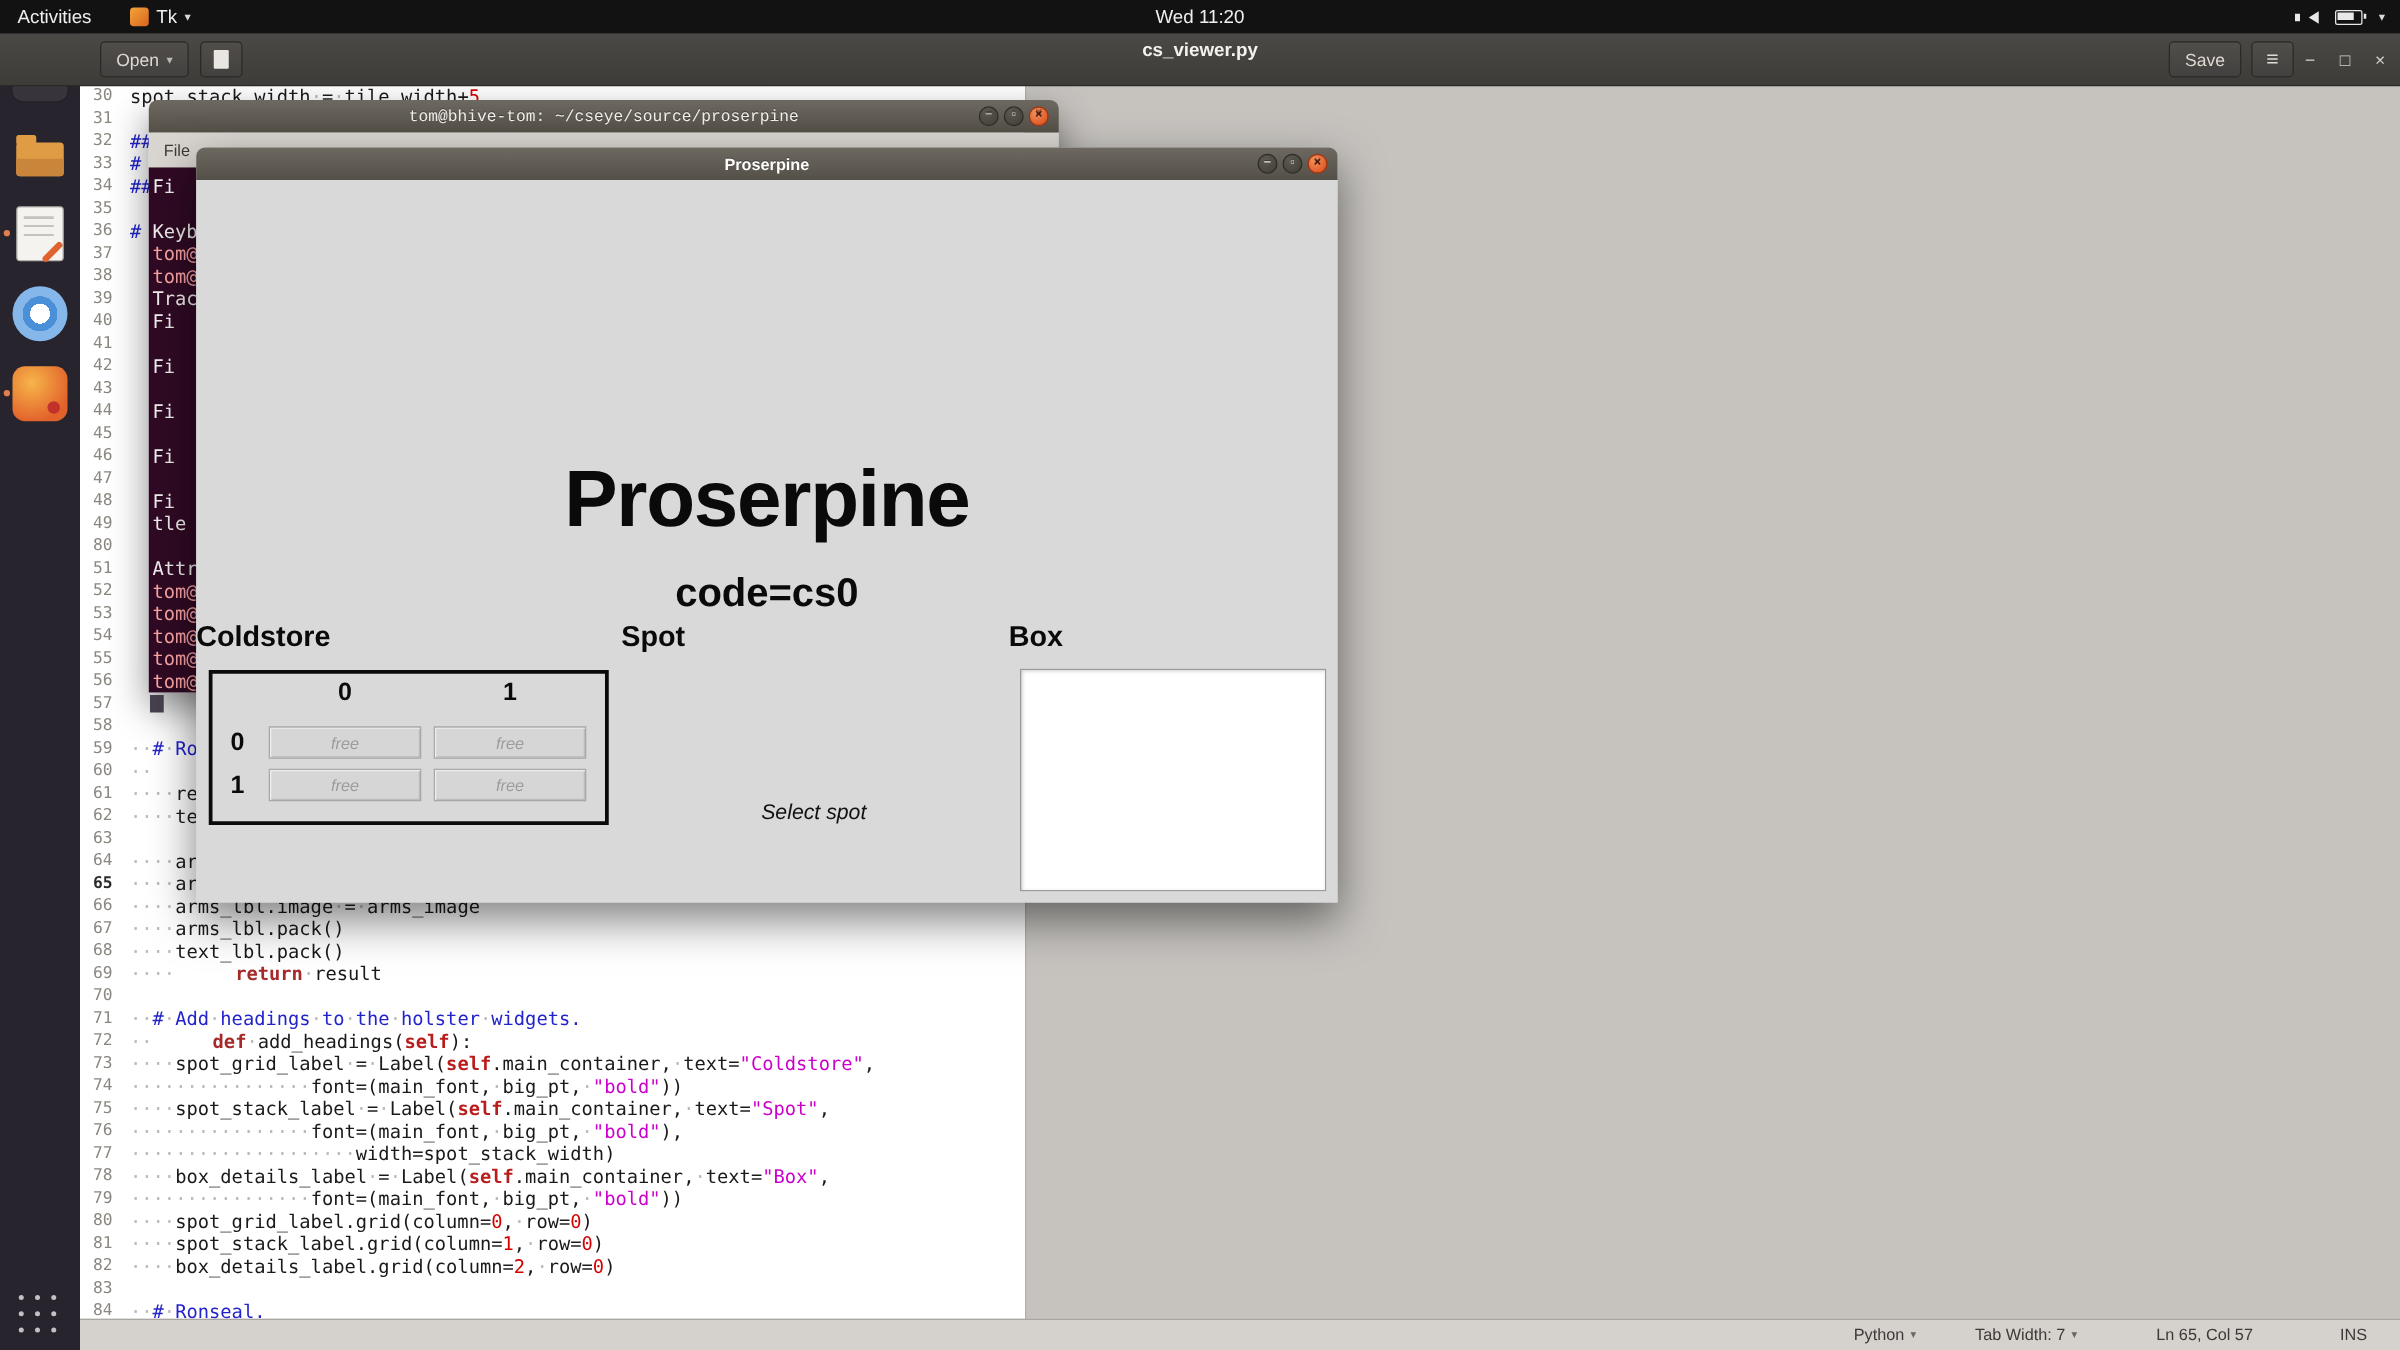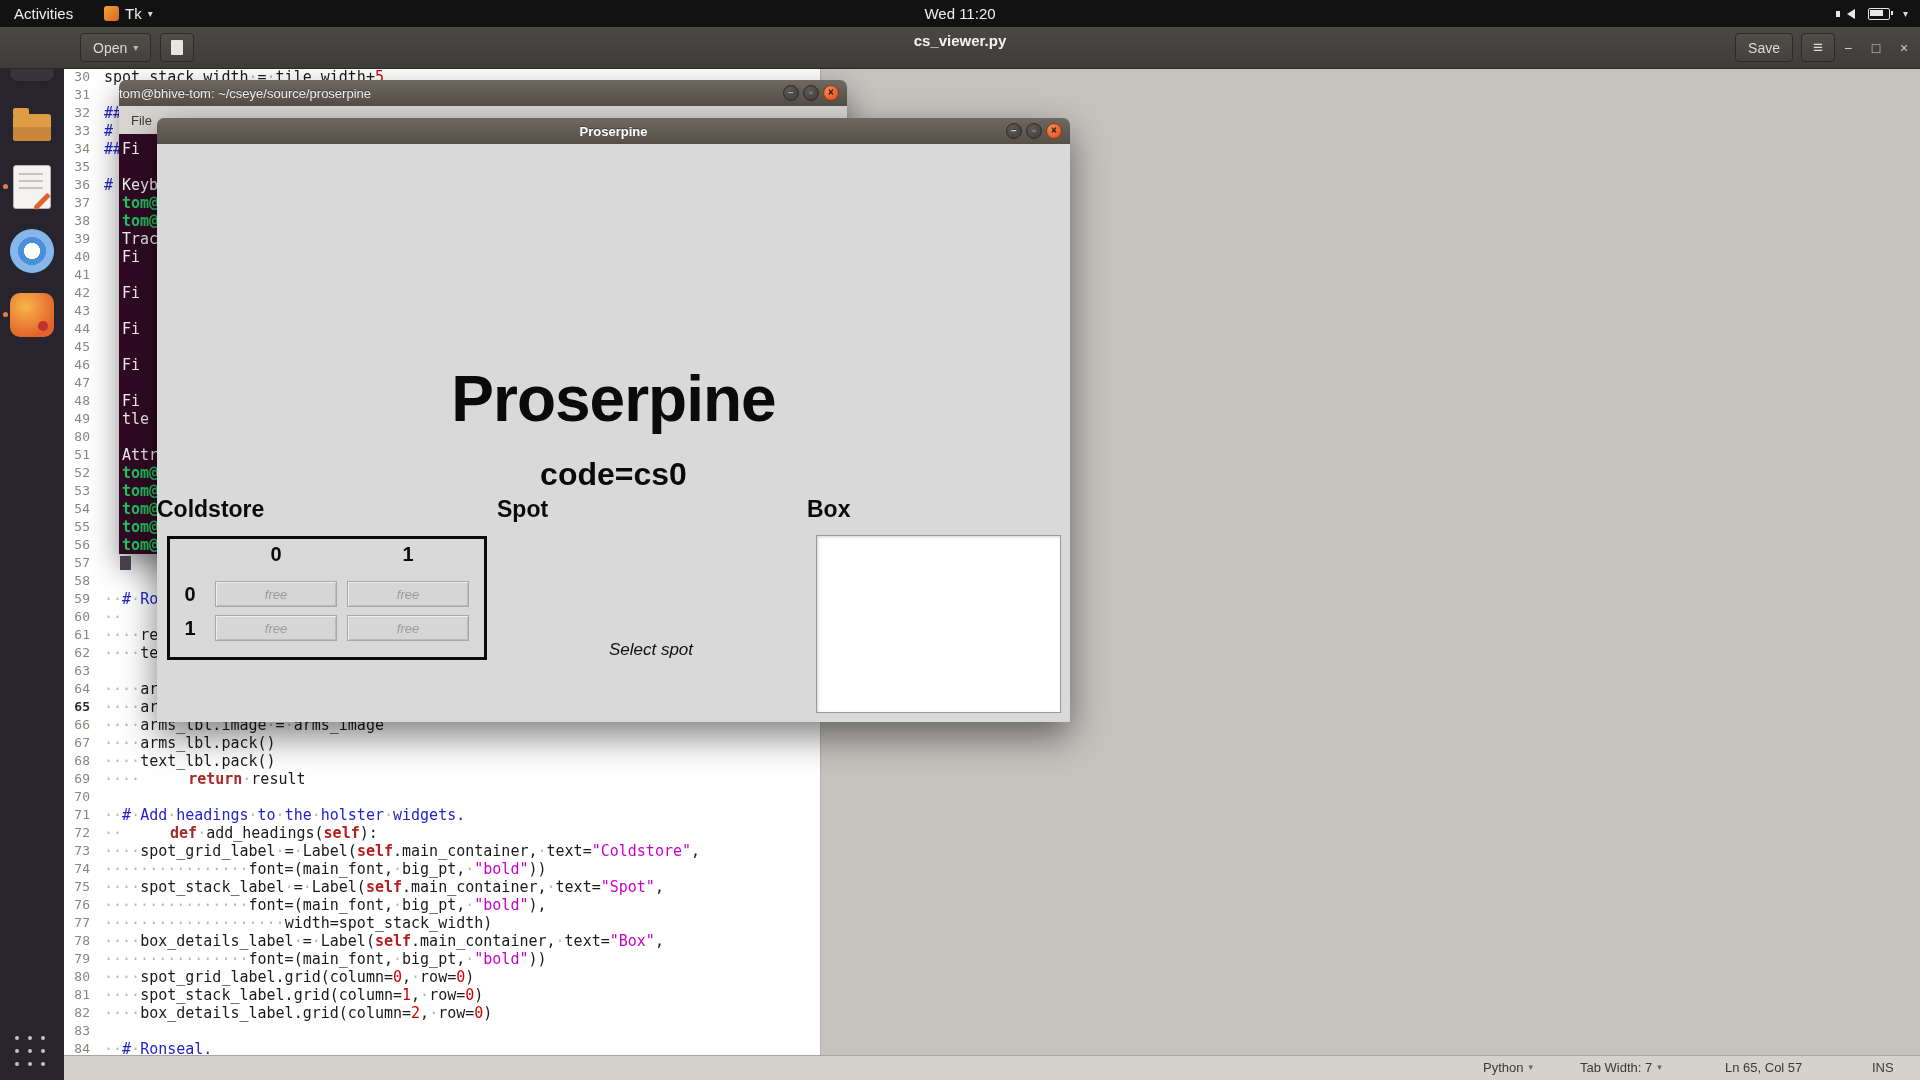--- a/index.html
+++ b/index.html
@@ -81,34 +81,34 @@
   
   .statusbar{position:absolute;left:0;bottom:0;width:1920px;height:24px;background:#d5d1cd;
              border-top:1px solid #a9a5a0;color:#3c3a36;font-size:13px;z-index:40;}
   .sb-item{position:absolute;top:0;line-height:23px;display:flex;align-items:center;gap:5px;}
   .sb-drop::after{content:"▾";font-size:9px;color:#6a675f;}
 
   
   .terminal-window{position:absolute;left:119px;top:80px;width:728px;height:474px;z-index:10;
                    border-radius:8px 8px 0 0;box-shadow:0 12px 30px rgba(0,0,0,0.45);}
   .t-titlebar{height:26px;background:linear-gradient(#6d6860,#544f47);border-radius:7px 7px 0 0;position:relative;
-              display:flex;align-items:center;justify-content:flex-start;color:#f1efeb;font-size:13px;
-              text-shadow:0 -1px 0 rgba(0,0,0,0.35);}
+              display:flex;align-items:center;justify-content:center;color:#f1efeb;font-size:13px;
+              text-shadow:0 -1px 0 rgba(0,0,0,0.35);font-family:Liberation Mono, monospace;}
   .t-buttons{position:absolute;right:8px;top:5px;display:flex;gap:4px;}
   .wbtn{width:16px;height:16px;box-sizing:border-box;border-radius:50%;
         background:radial-gradient(circle at 35% 30%,#5e5a52,#403d37);border:1px solid #2e2c28;
         color:#d8d5cf;font-size:10px;line-height:13px;text-align:center;}
   .wbtn.close{background:radial-gradient(circle at 35% 30%,#f2915e,#dd4814);border-color:#9f3410;
               color:#41160a;font-weight:bold;}
   .t-menubar{height:28px;background:#d9d5d0;border-bottom:1px solid #b7b3ae;display:flex;align-items:center;
              padding-left:12px;font-size:13px;color:#3c3a36;}
   .t-content{position:absolute;top:54px;left:0;right:0;bottom:0;background:#300a24;}
   .tfrag{position:absolute;left:3px;font:15px/18px "DejaVu Sans Mono",monospace;white-space:pre;}
   .tfrag.out{color:#eeeeec;}
-  .tfrag.prompt{color:#22c55e;font-weight:bold;}
+  .tfrag.prompt{color:#fca5a5;font-weight:normal;}
   .cursor-block{position:absolute;left:120px;top:556px;width:11px;height:14px;background:#46414d;z-index:12;}
 
   
   .tk-window{position:absolute;left:157px;top:118px;width:913px;height:604px;z-index:20;background:#d9d9d9;
              border-radius:8px 8px 0 0;box-shadow:0 14px 36px rgba(0,0,0,0.5);}
   .tk-titlebar{height:26px;background:linear-gradient(#6d6860,#544f47);border-radius:7px 7px 0 0;position:relative;
                display:flex;align-items:center;justify-content:center;color:#ffffff;font-size:13px;font-weight:bold;
                text-shadow:0 -1px 0 rgba(0,0,0,0.35);}
   .tk-content{position:absolute;top:26px;left:0;right:0;bottom:0;background:#d9d9d9;}
   .tk-heading{position:absolute;left:0;right:0;top:218px;text-align:center;font-size:64px;font-weight:bold;

